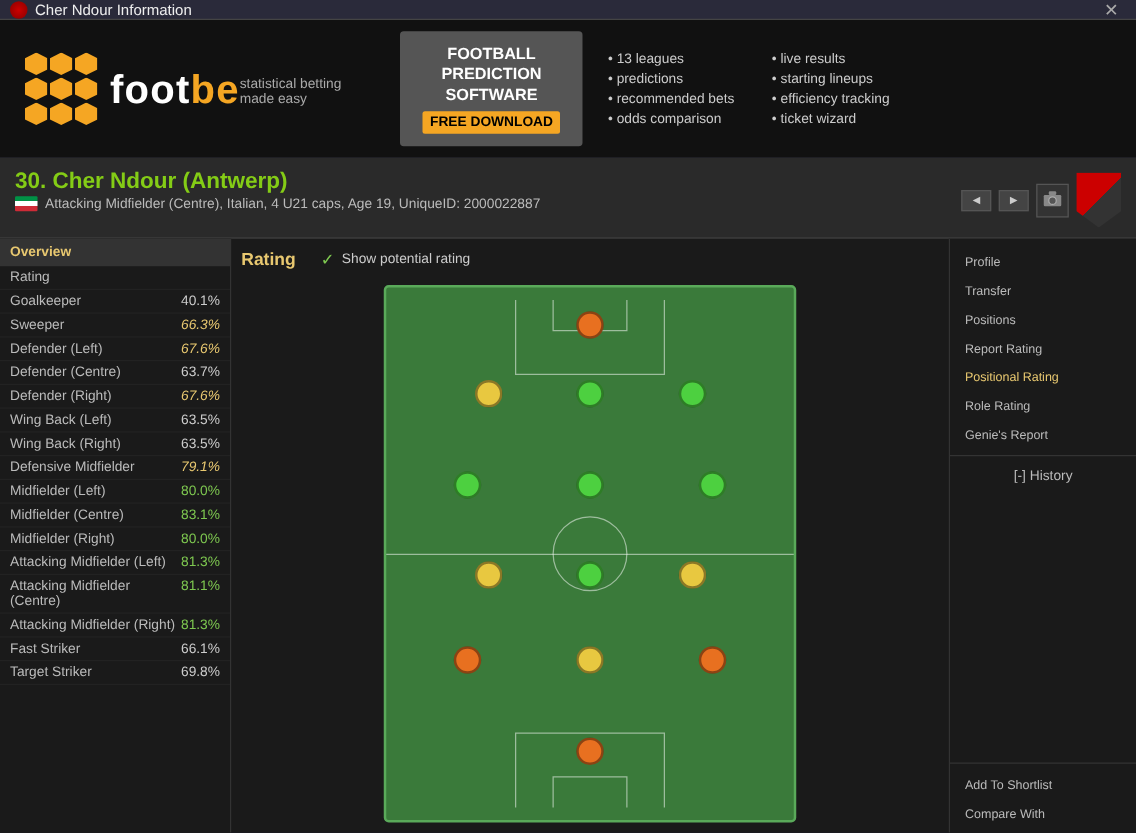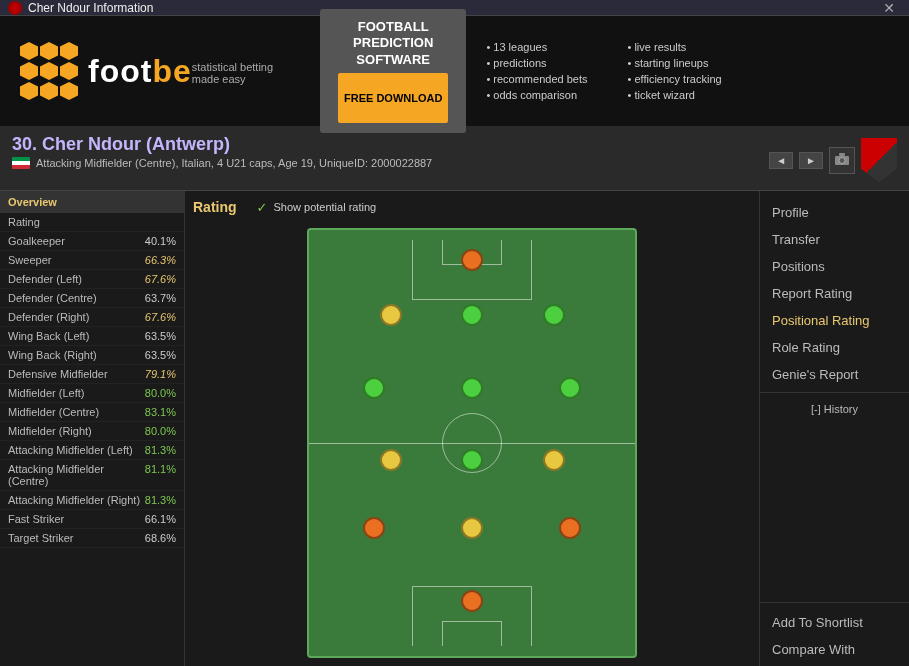--- a/index.html
+++ b/index.html
@@ -92,48 +92,48 @@
       text-align: center;
       font-size: 13px;
       font-weight: bold;
       line-height: 1.3;
       border-radius: 3px;
     }
     .banner-btn .free-dl {
       background: #f5a623;
       color: #000;
       font-size: 11px;
-      padding: 18px 6px;
+      padding: 2px 6px;
       border-radius: 2px;
       margin-top: 4px;
       display: block;
       text-align: right;
     }
     .banner-features {
       display: flex;
-      gap: 40px;
+      gap: 30px;
       color: #ccc;
       font-size: 11px;
       flex: 1;
     }
     .banner-features-col {
       display: flex;
       flex-direction: column;
       gap: 4px;
     }
     .banner-features-col span::before { content: '• '; color: #ccc; }
 
     
     .player-header {
       background: #2a2a2a;
       padding: 8px 12px;
       border-bottom: 1px solid #444;
     }
     .player-name {
-      color: #c4b5fd;
+      color: #84cc16;
       font-size: 18px;
       font-weight: bold;
     }
     .player-info {
       display: flex;
       align-items: center;
       gap: 6px;
       color: #bbb;
       font-size: 11px;
       margin-top: 2px;
@@ -308,21 +308,21 @@
     .right-sidebar {
       width: 150px;
       background: #1a1a1a;
       border-left: 1px solid #333;
       padding: 8px 0;
       display: flex;
       flex-direction: column;
     }
     .right-nav-item {
       padding: 6px 12px;
-      font-size: 13px;
+      font-size: 10px;
       color: #bbb;
       cursor: pointer;
     }
     .right-nav-item.active { color: #e8c870; }
     .right-nav-separator {
       height: 1px;
       background: #333;
       margin: 4px 0;
     }
     .right-nav-history {
@@ -489,21 +489,21 @@
         <div class="sidebar-item">
           <span class="sidebar-item-label">Attacking Midfielder (Right)</span>
           <span class="value green">81.3%</span>
         </div>
         <div class="sidebar-item">
           <span class="sidebar-item-label">Fast Striker</span>
           <span class="value ">66.1%</span>
         </div>
         <div class="sidebar-item">
           <span class="sidebar-item-label">Target Striker</span>
-          <span class="value ">68.6%</span>
+          <span class="value ">69.8%</span>
         </div>
       </div>
   </div>
 
   <div class="center-content">
     <div class="rating-header">
       <span class="rating-title">Rating</span>
       <div class="show-potential">
         <span class="checkbox-checked">✓</span>
         <span>Show potential rating</span>

